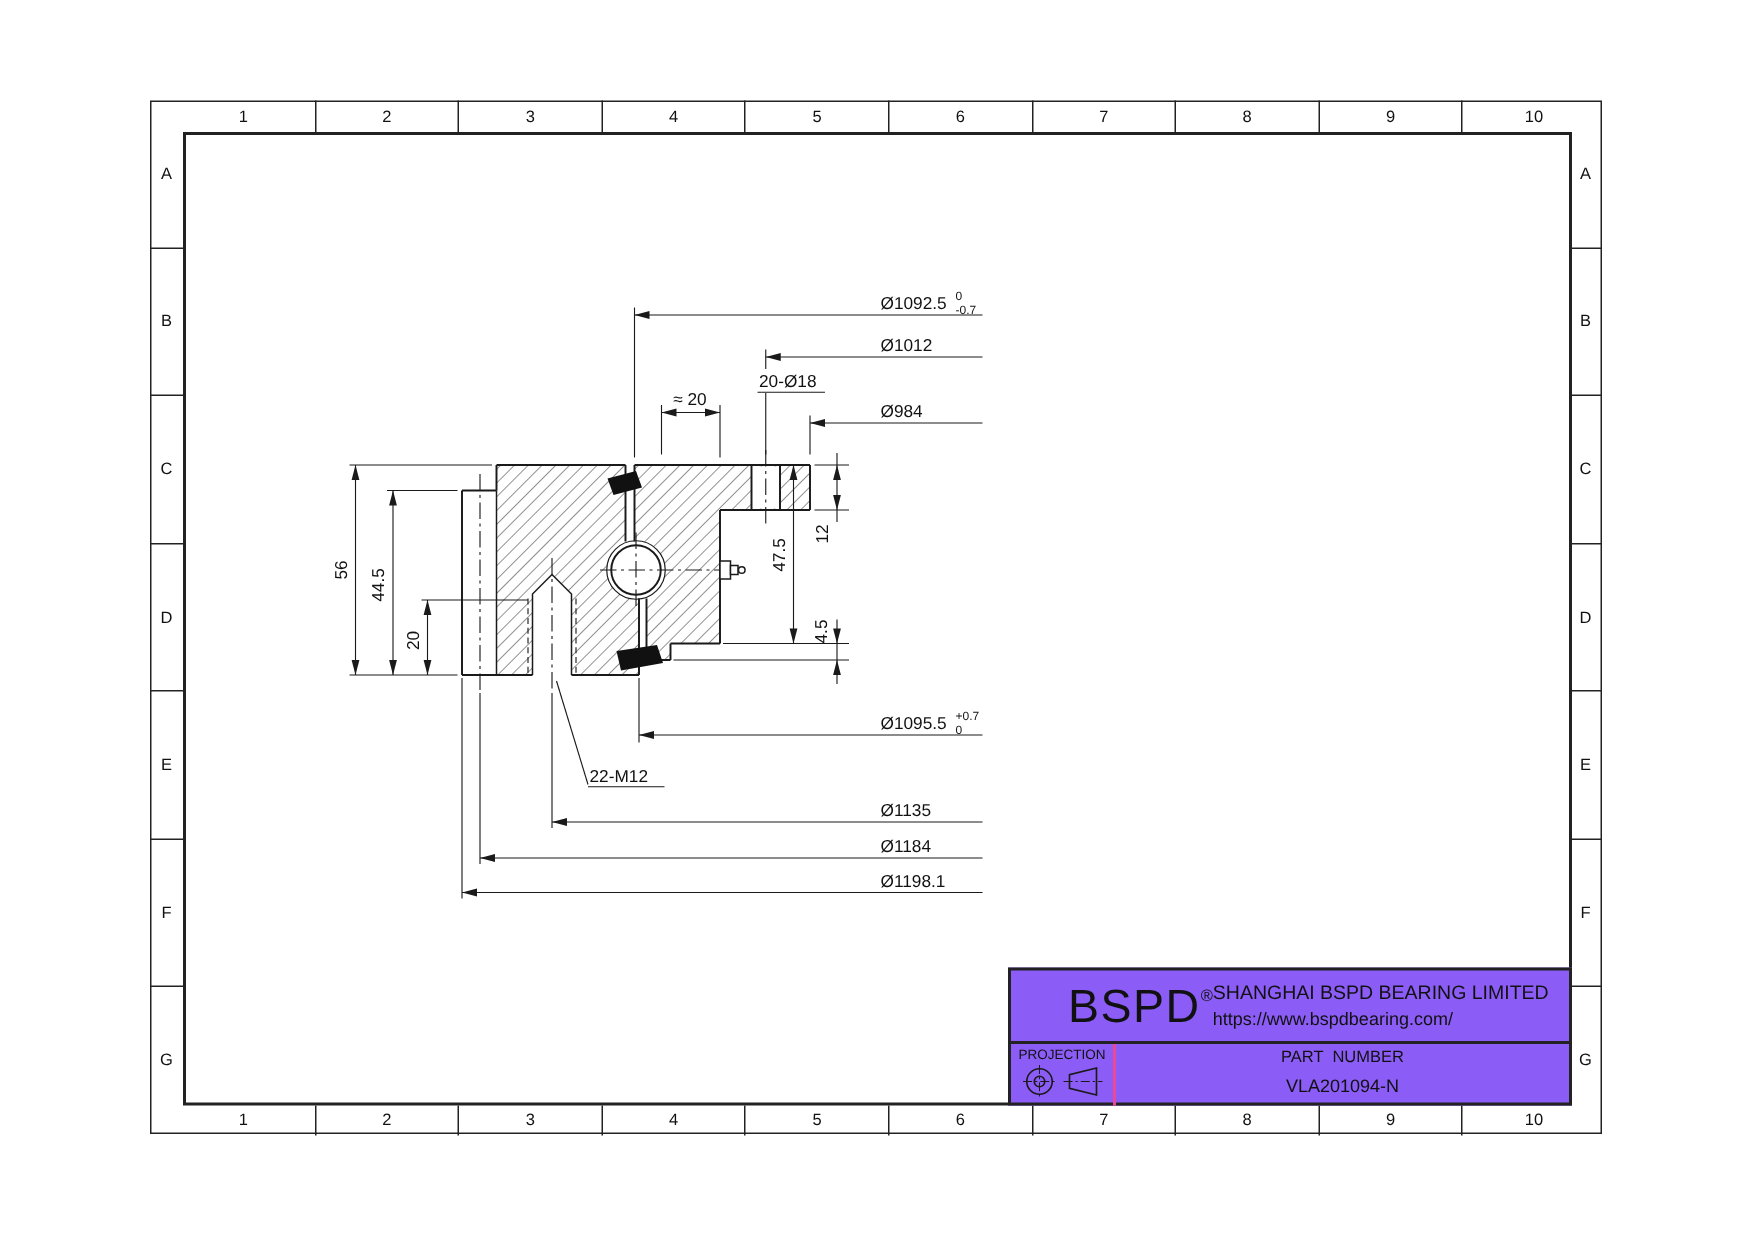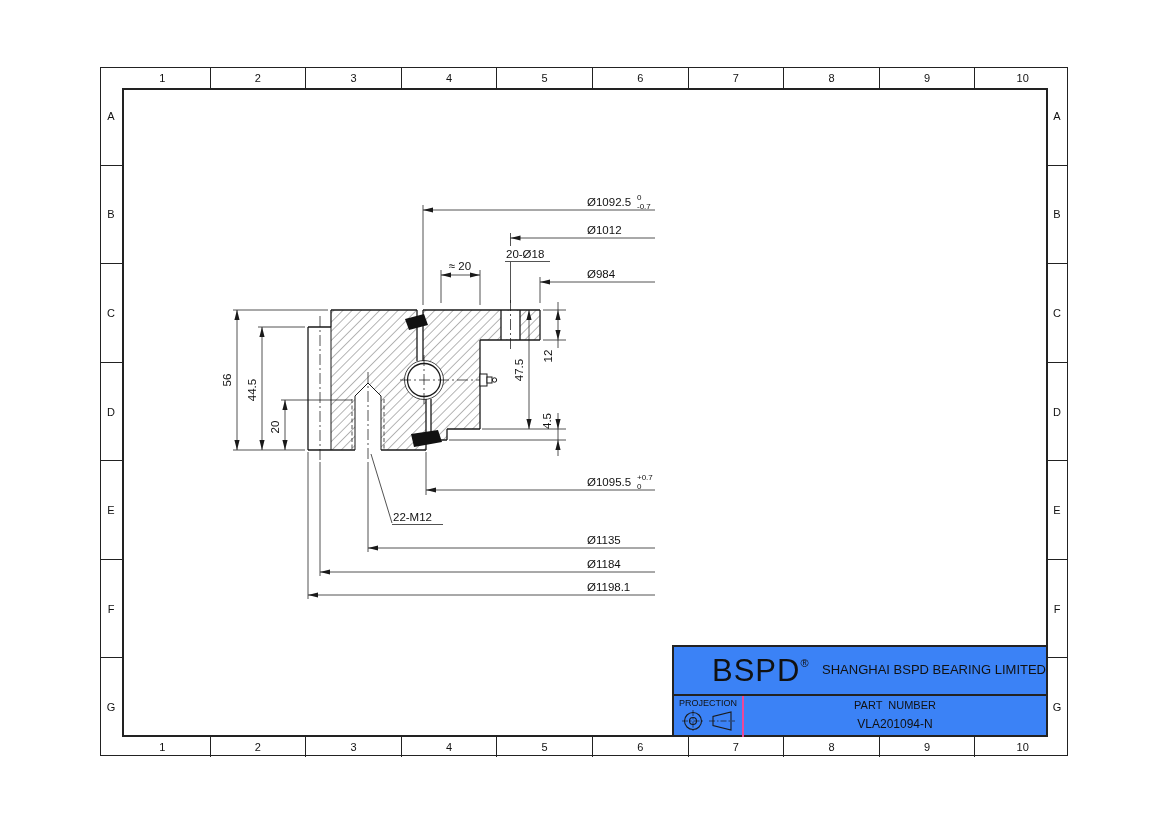--- a/index.html
+++ b/index.html
@@ -27,25 +27,25 @@
   .obj{stroke:#1a1a1a;stroke-width:1.3;fill:none;}
   .med{stroke:#1a1a1a;stroke-width:1;fill:none;}
   .thin{stroke:#1a1a1a;stroke-width:0.75;fill:none;}
   .cl{stroke:#1a1a1a;stroke-width:0.75;fill:none;stroke-dasharray:11 3 2 3;}
   .dash{stroke:#1a1a1a;stroke-width:0.75;fill:none;stroke-dasharray:4 2.5;}
   .arr{fill:#1a1a1a;stroke:none;}
   .wfill{fill:#fff;stroke:none;}
   .seal{fill:#111;stroke:none;}
 
   .title-block{position:absolute;left:672px;top:645px;width:376px;height:92px;
-        border:2px solid #222;box-sizing:border-box;background:#3b82f6;}
+        border:2px solid #222;box-sizing:border-box;background:#8b5cf6;}
   .tb-row1{height:47px;display:flex;align-items:center;box-sizing:border-box;padding-left:38px;}
   .tb-brand{font-size:31px;letter-spacing:1px;color:#111;line-height:1;}
   .tb-brand sup{font-size:11px;vertical-align:14px;letter-spacing:0;}
-  .tb-company{flex:1;text-align:right;line-height:1.4;}
+  .tb-company{flex:1;text-align:left;line-height:1.4;}
   .tb-company .co{font-size:13px;}
   .tb-company .web{font-size:12px;}
   .tb-row2{height:43px;display:flex;border-top:2px solid #222;box-sizing:border-box;}
   .tb-cell{box-sizing:border-box;display:flex;flex-direction:column;align-items:center;}
   .tb-proj{width:68px;padding-top:2px;}
   .tb-proj .lbl{font-size:9px;white-space:pre;text-align:right;}
   .tb-series{width:116px;border-left:2px solid #222;justify-content:center;line-height:1.5;}
   .tb-series div{font-size:10px;white-space:pre;}
   .tb-part{flex:1;border-left:2px solid #ec4899;padding-top:3px;}
   .tb-part .lbl{font-size:11px;white-space:pre;}
@@ -282,20 +282,21 @@
         <text x="587" y="591">Ø1198.1</text>
       </g>
     </g>
   </svg>
 
   <div class="title-block">
     <div class="tb-row1">
       <div class="tb-brand"><span>BSPD</span><sup>®</sup></div>
       <div class="tb-company">
         <div class="co">SHANGHAI BSPD BEARING LIMITED</div>
+        <div class="web">https://www.bspdbearing.com/</div>
       </div>
     </div>
     <div class="tb-row2">
       <div class="tb-cell tb-proj">
         <div class="lbl">PROJECTION</div>
         <svg width="56" height="26" viewBox="0 0 56 26">
           <circle cx="13" cy="13" r="8.5" fill="none" stroke="#1a1a1a" stroke-width="1.1"></circle>
           <circle cx="13" cy="13" r="3.5" fill="none" stroke="#1a1a1a" stroke-width="1.1"></circle>
           <line x1="2" y1="13" x2="24" y2="13" stroke="#1a1a1a" stroke-width="0.7" stroke-dasharray="6 2 1.5 2"></line>
           <line x1="13" y1="2" x2="13" y2="24" stroke="#1a1a1a" stroke-width="0.7" stroke-dasharray="6 2 1.5 2"></line>

